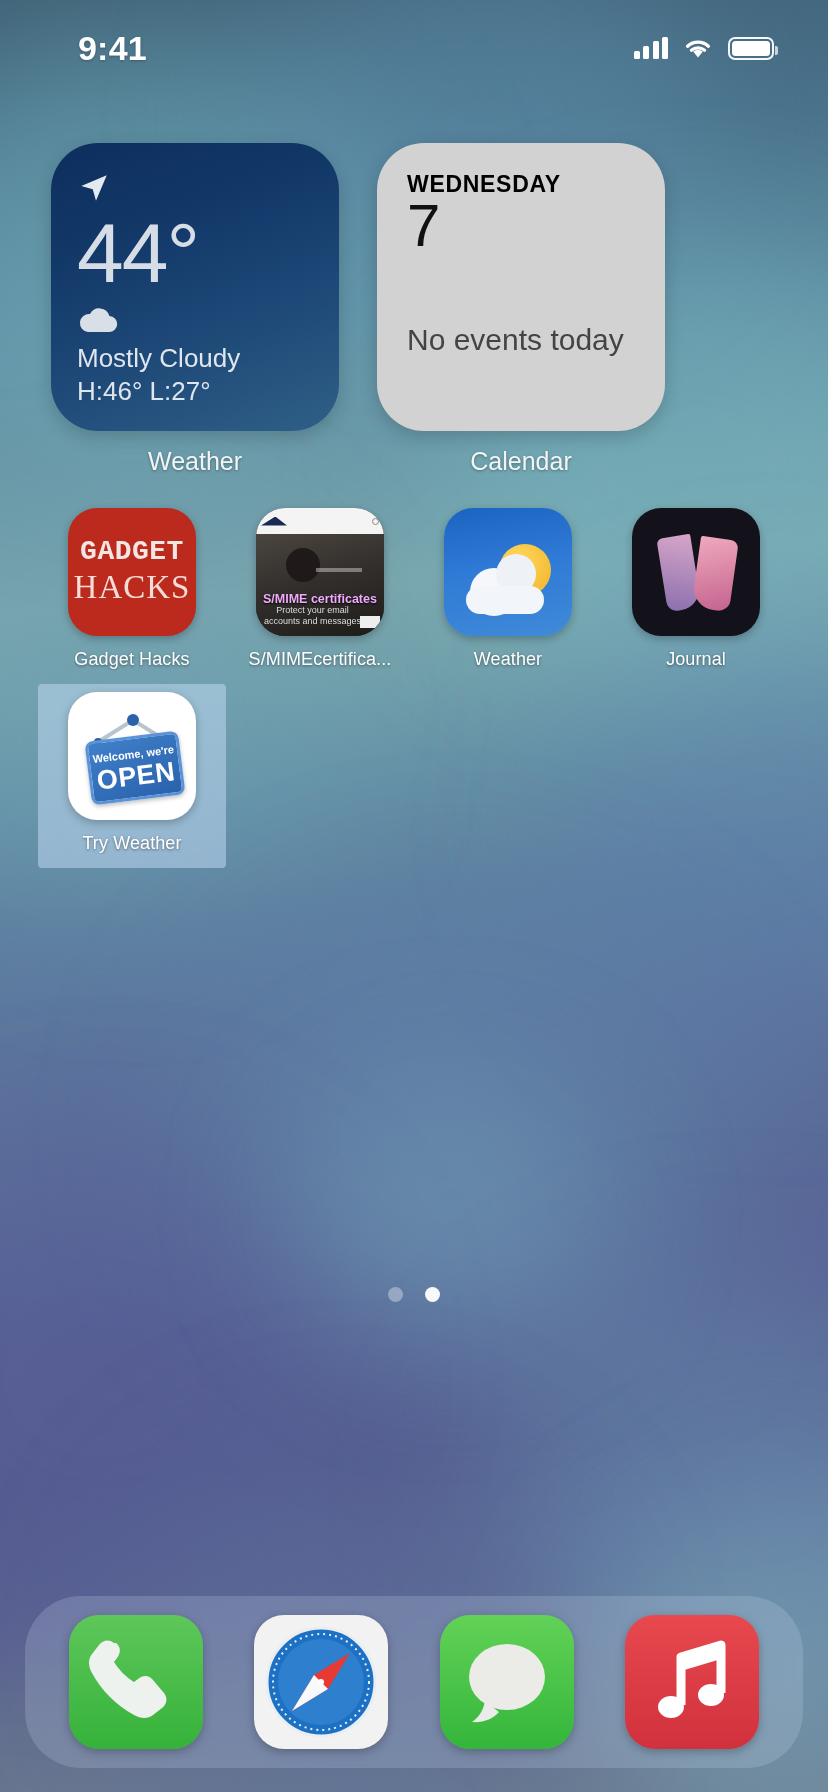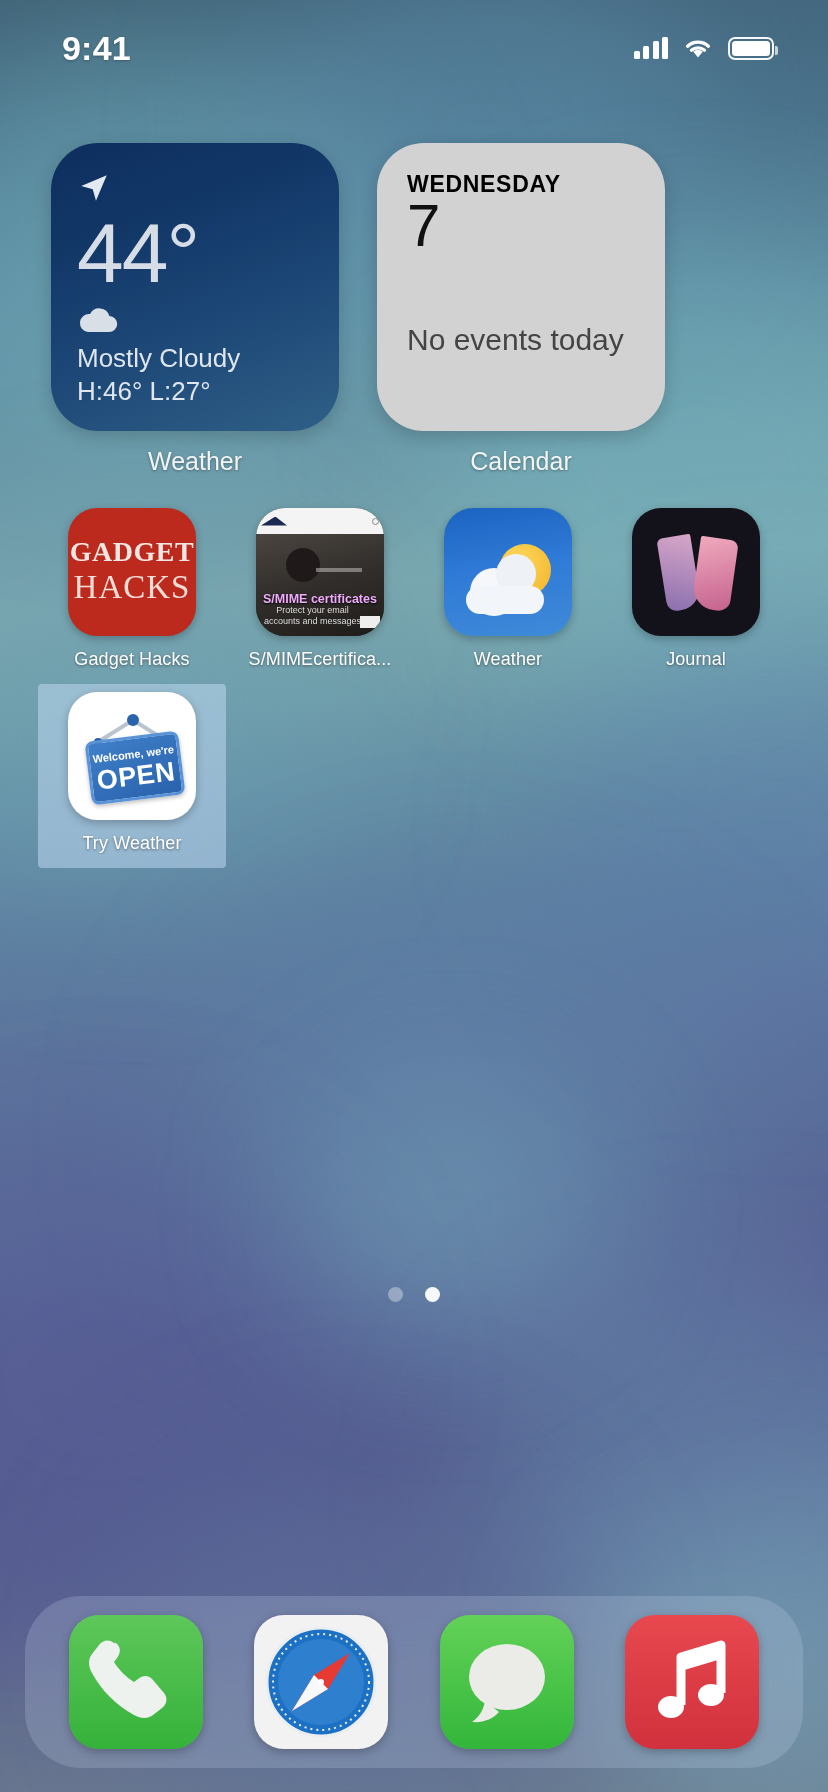--- a/index.html
+++ b/index.html
@@ -40,21 +40,21 @@
   .b5 { left:560px; top:620px; width:420px; height:420px; background:rgba(95,130,175,.35); }
   .b6 { left:180px; top:900px; width:560px; height:480px; background:rgba(96,140,175,.35); }
   .b7 { left:-150px; top:1150px; width:500px; height:460px; background:rgba(86,96,150,.45); }
   .b8 { left:480px; top:1280px; width:520px; height:440px; background:rgba(110,160,185,.40); }
   .b9 { left:120px; top:1450px; width:460px; height:400px; background:rgba(92,110,155,.45); }
   .b10{ left:600px; top:1500px; width:380px; height:340px; background:rgba(125,175,190,.40); }
   .b11{ left:300px; top:1080px; width:300px; height:260px; background:rgba(130,190,195,.30); }
 
   
   #statusbar {
-    position:absolute; top:0; left:0; right:0; height:96px;
+    position:absolute; top:0; left:16px; right:0; height:96px;
     display:flex; align-items:center; justify-content:space-between;
     padding:0 54px 0 62px; color:#fff; z-index:20;
   }
   #clock { font-size:34px; font-weight:600; letter-spacing:.2px;
            text-shadow:0 1px 3px rgba(0,0,0,.25); }
   .sb-right { display:flex; align-items:center; gap:14px; }
   .cellular { display:flex; align-items:flex-end; gap:3.5px; height:22px; }
   .cellular i { display:block; width:6px; background:#fff; border-radius:1.5px; }
   .cellular i:nth-child(1){height:8px;}
   .cellular i:nth-child(2){height:13px;}
@@ -111,21 +111,21 @@
   .app.selected { background:rgba(190,215,240,.55); border-radius:4px; }
   .app-icon { width:128px; height:128px; border-radius:29px; overflow:hidden;
               position:relative; box-shadow:0 3px 9px rgba(0,0,0,.25); }
   .app-name { margin-top:13px; font-size:18px; color:#fff; letter-spacing:.1px;
               text-shadow:0 1px 3px rgba(0,0,0,.45); white-space:nowrap;
               max-width:180px; overflow:hidden; text-overflow:ellipsis; }
 
   
   .ic-gadget { background:#bb2a1d; display:flex; flex-direction:column;
                align-items:center; justify-content:center; color:#f2e6e2; }
-  .gh1 { font-family:Liberation Serif, serif; font-weight:bold; font-size:28px;
+  .gh1 { font-family:Liberation Mono, monospace; font-weight:bold; font-size:28px;
          letter-spacing:.5px; line-height:1; }
   .gh2 { font-family:"Liberation Serif", serif; font-size:33px; letter-spacing:1px;
          line-height:1.1; margin-top:3px; color:#f6dcd6; }
 
   
   .ic-smime { background:#2b2b2b; }
   .sm-top { position:absolute; top:0; left:0; right:0; height:26px;
             background:#f4f4f4; display:flex; align-items:center;
             justify-content:space-between; padding:0 5px; }
   .sm-logo { width:26px; height:9px; background:#1a2a52;

